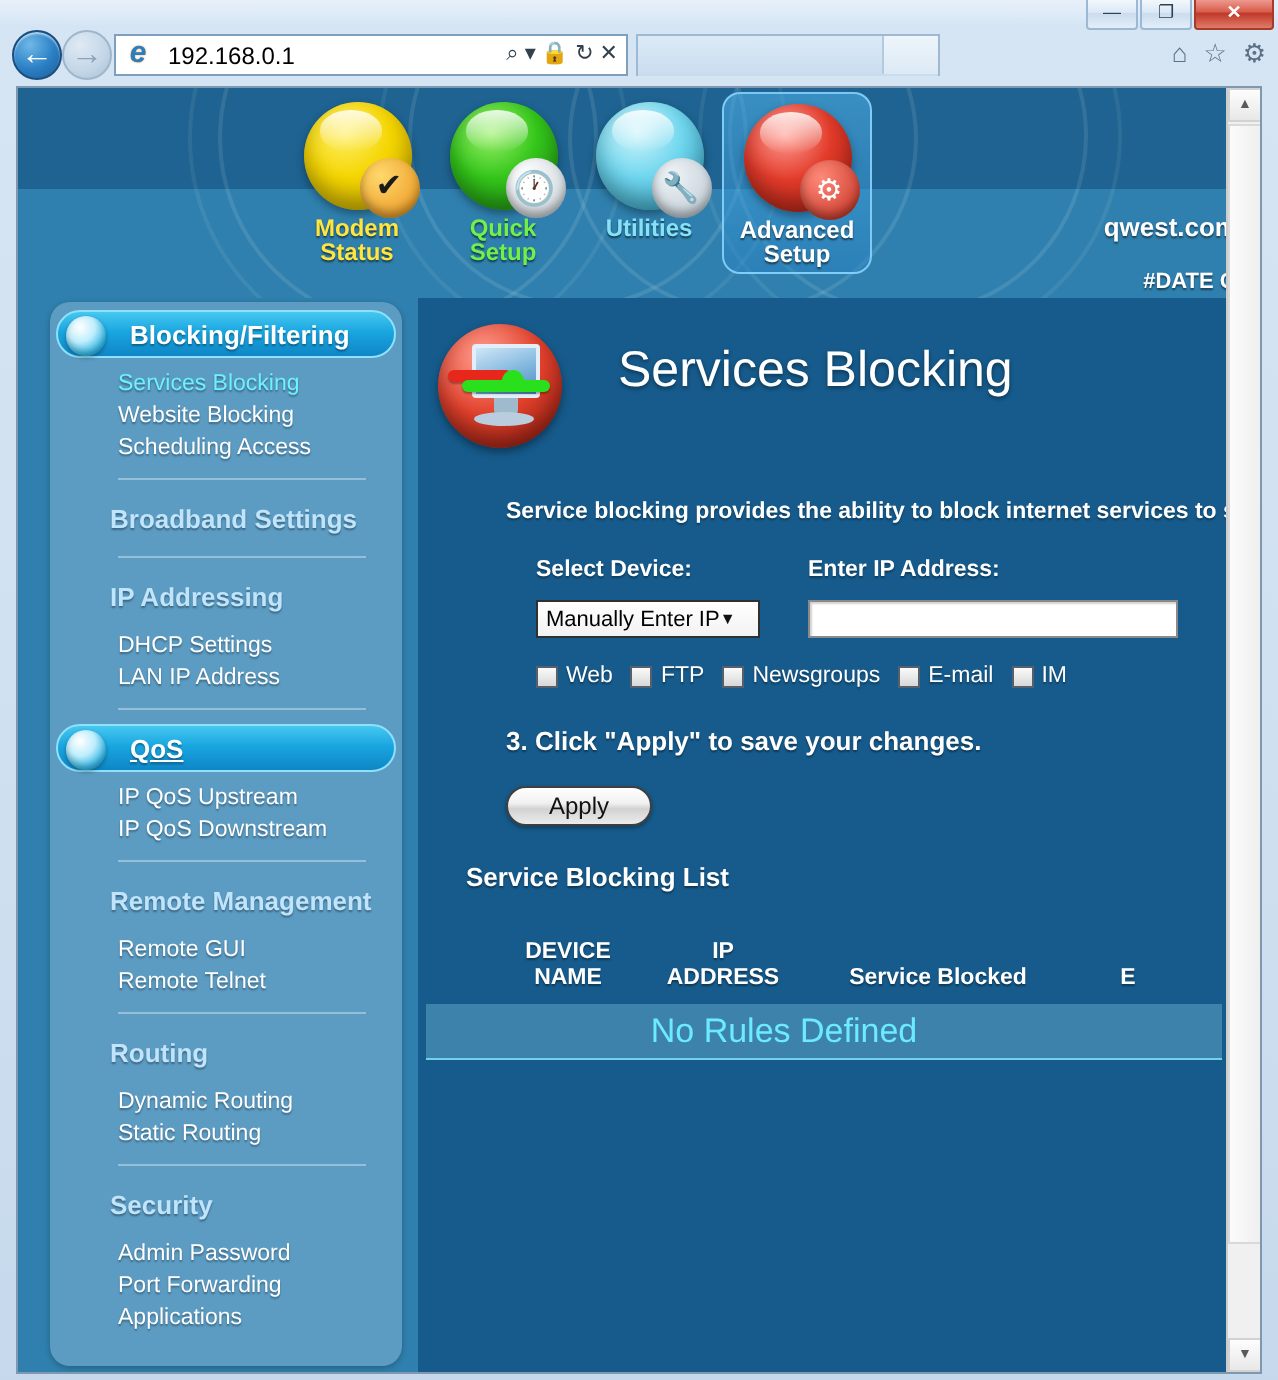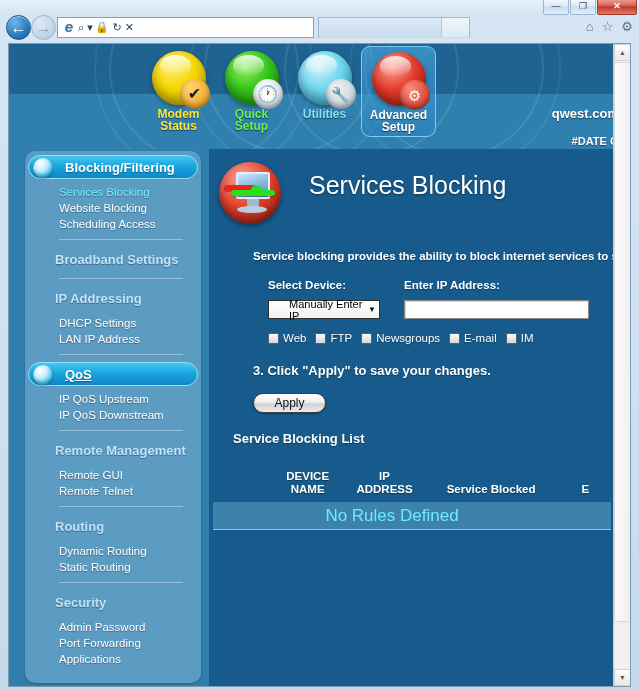--- a/index.html
+++ b/index.html
@@ -328,21 +328,21 @@
   .fieldlabel {
     font-size:11.5px; font-weight:bold; color:#ffffff;
     margin-bottom:9px; white-space:nowrap;
     text-shadow:0 1px 1px rgba(0,0,0,.35);
   }
   #deviceselect {
     width:112px; height:19px;
     background: linear-gradient(180deg,#ffffff 0%,#f2f2f2 100%);
     border:1px solid #30302f;
     display:flex; align-items:center; justify-content:flex-start;
-    padding:0 3px 0 20px;
+    padding:0 3px 0 4px;
     font-size:11px; color:#000;
   }
   #deviceselect .caret { font-size:8px; color:#111; }
   #ipinput {
     width:185px; height:19px;
     background:#ffffff;
     border:1px solid #8a8a8a;
     box-shadow: inset 1px 1px 1px rgba(0,0,0,.18);
   }
 
@@ -380,21 +380,21 @@
   #blocktable {
     margin-top:24px; margin-left:-44px; width:406px;
   }
   #thead {
     display:flex; align-items:flex-end;
     font-size:11.5px; font-weight:bold; color:#ffffff;
     text-shadow:0 1px 1px rgba(0,0,0,.4);
     padding-bottom:6px;
   }
   #thead .th { text-align:center; line-height:13px; }
-  #thead .th.c1 { width:110px; padding-left:40px;margin-left:24px; }
+  #thead .th.c1 { width:110px; padding-left:40px; }
   #thead .th.c2 { width:85px; }
   #thead .th.c3 { width:130px; }
   #thead .th.c4 { width:60px; }
   #emptyrow {
     margin-left:4px; width:398px; height:28px;
     background:#3d82ab;
     border-bottom:1px solid #6fd3ef;
     display:flex; align-items:center; justify-content:center;
   }
   #emptyrow .txt { font-size:17px; color:#6ceaff; margin-left:-40px; }
@@ -442,20 +442,21 @@
       <span class="arrowglyph">←</span>
     </div>
     <div id="fwdbtn">
       <span class="arrowglyph">→</span>
     </div>
 
     <div id="addressbar">
       <div id="ie-icon">
           <span class="e">e</span>
         </div>
+      <div id="urltext">192.168.0.1</div>
       <div id="addr-icons">
         <span>⌕</span>
         <span>▾</span>
         <span>🔒</span>
         <span>↻</span>
         <span>✕</span>
       </div>
     </div>
 
     <div id="tabstrip">

